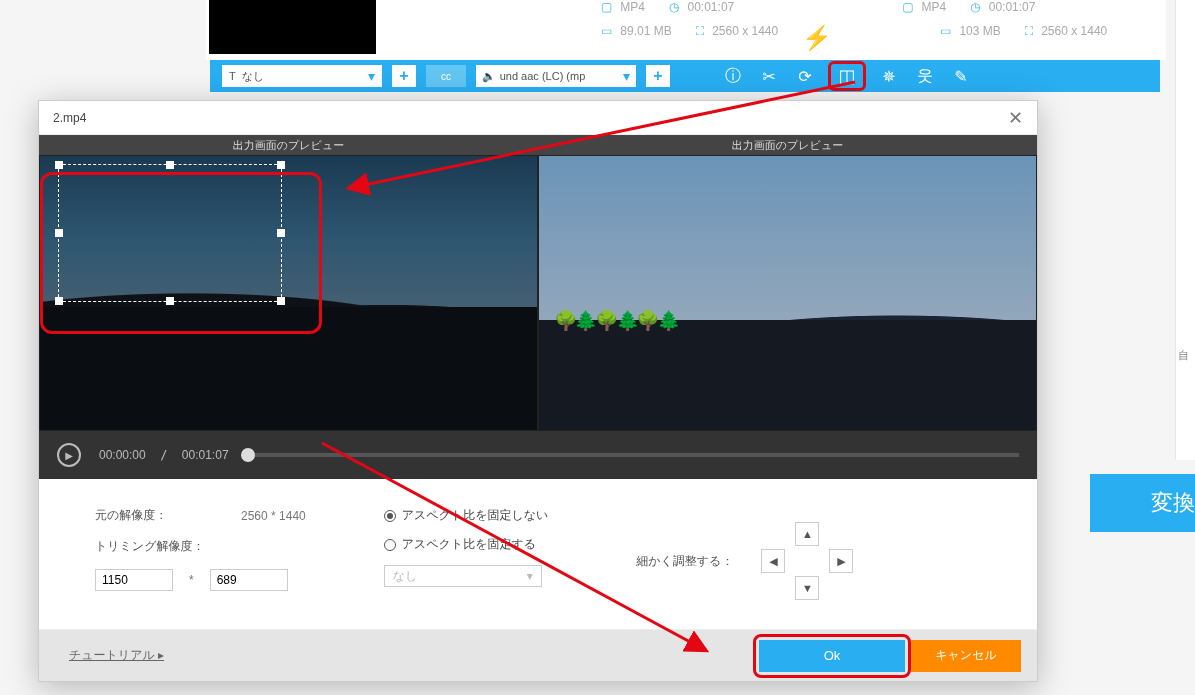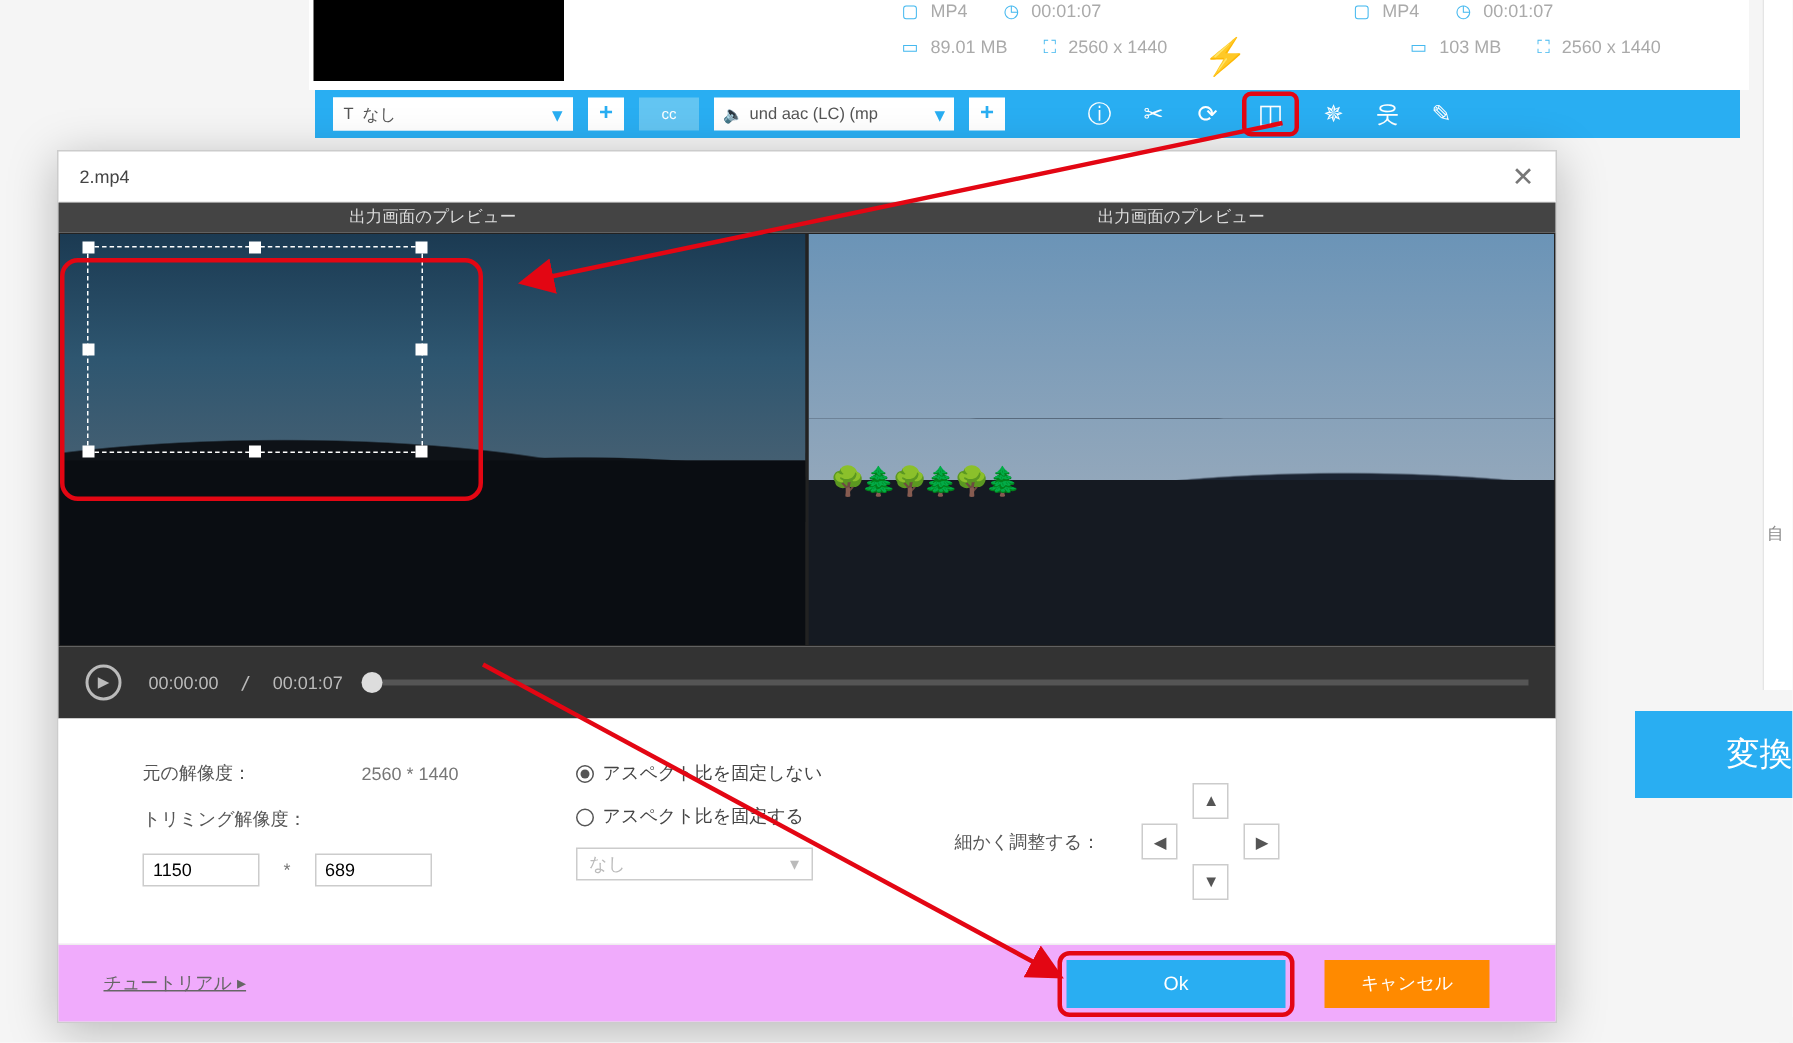--- a/index.html
+++ b/index.html
@@ -119,24 +119,24 @@
     font-size: 12px; padding: 0 8px; display: flex; align-items: center; justify-content: space-between; }
 
   .fine-adj { display: flex; align-items: center; gap: 28px; }
   .arrowpad { position: relative; width: 92px; height: 78px; }
   .arrowpad button { position: absolute; width: 24px; height: 24px;
     border: 1px solid #ccc; background: #fff; font-size: 11px; color: #555; }
   .arrowpad .u{left:34px;top:0}.arrowpad .d{left:34px;bottom:0}
   .arrowpad .l{left:0;top:27px}.arrowpad .r{right:0;top:27px}
 
   
-  .modal-foot { height: 52px; border-top: 1px solid #eee; background: #f0abfc;
-    display: flex; align-items: center; justify-content: space-between; padding: 0 44px 0 30px; }
+  .modal-foot { height: 52px; border-top: 1px solid #eee; background: #e5e5e5;
+    display: flex; align-items: center; justify-content: space-between; padding: 0 16px 0 30px; }
   .tutorial { color: #666; font-size: 12px; text-decoration: underline; }
-  .foot-btns { display: flex; gap: 20px; align-items: center; }
+  .foot-btns { display: flex; align-items: center; }
   .ok-frame { border: 3px solid #e30613; border-radius: 8px; padding: 3px; }
   .btn-ok { width: 146px; height: 32px; background: #29aef2; color: #fff; font-size: 13px; border: none; }
   .btn-cancel { width: 110px; height: 32px; background: #ff8a00; color: #fff; font-size: 12px; border: none; }
 
   
   svg.overlay { position: absolute; left: 0; top: 0; width: 1195px; height: 695px; pointer-events: none; }
 
   .chev { color: #29aef2; font-size: 14px; margin-left: auto; }
 </style>
 </head>

